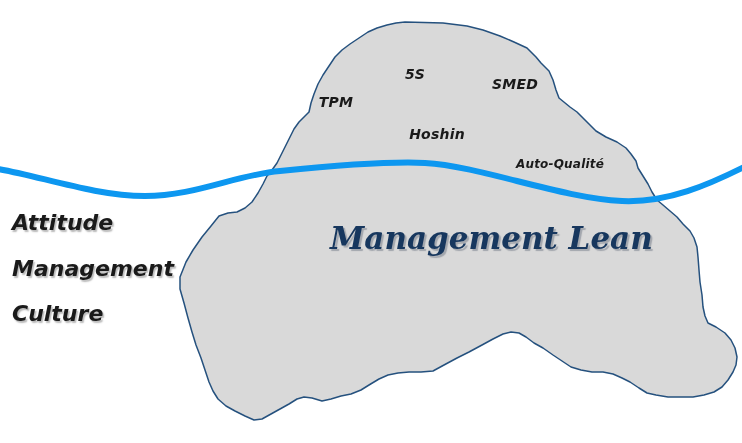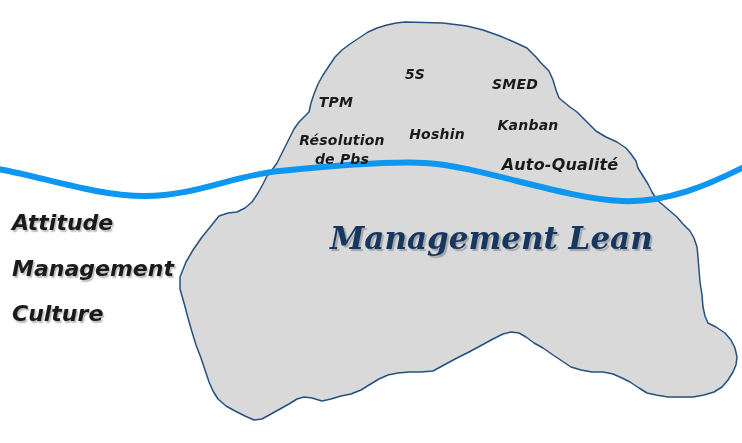--- a/index.html
+++ b/index.html
@@ -36,21 +36,21 @@
     transform:translateX(-50%);
     font-style:italic;
     font-weight:bold;
     font-size:14px;
     line-height:19px;
     color:var(--label-color);
     white-space:pre-line;
     text-align:center;
     letter-spacing:0.2px;
   }
-  .tool.small{font-size:16px;}
+  .tool.small{font-size:12px;}
   .title{
     position:absolute;
     left:330px;top:221px;width:285px;
     text-align:center;
     font-family:"DejaVu Serif","Liberation Serif",serif;
     font-style:italic;
     font-weight:bold;
     font-size:31px;
     line-height:35px;
     color:var(--title-color);
@@ -101,26 +101,23 @@
          C 480,166 560,198 622,201
          C 668,203 710,184 744,167"></path>
   </svg>
 
   <div class="tool" style="left:336px;top:93px;">TPM</div>
 
   <div class="tool" style="left:415px;top:65px;">5S</div>
 
   <div class="tool" style="left:486px;top:75px;margin-left:29px;">SMED</div>
 
-  <div class="tool" style="left:342px;top:131px;">Résolution
-de Pbs</div>
 
   <div class="tool" style="left:437px;top:125px;">Hoshin</div>
 
-  <div class="tool" style="left:528px;top:116px;">Kanban</div>
 
   <div class="tool small" style="left:560px;top:155px;">Auto-Qualité</div>
 
   <div class="title">
     <div>Management Lean</div>
   </div>
 
   <div class="side-label" style="top:210px;">Attitude</div>
 
   <div class="side-label" style="top:256px;">Management</div>

